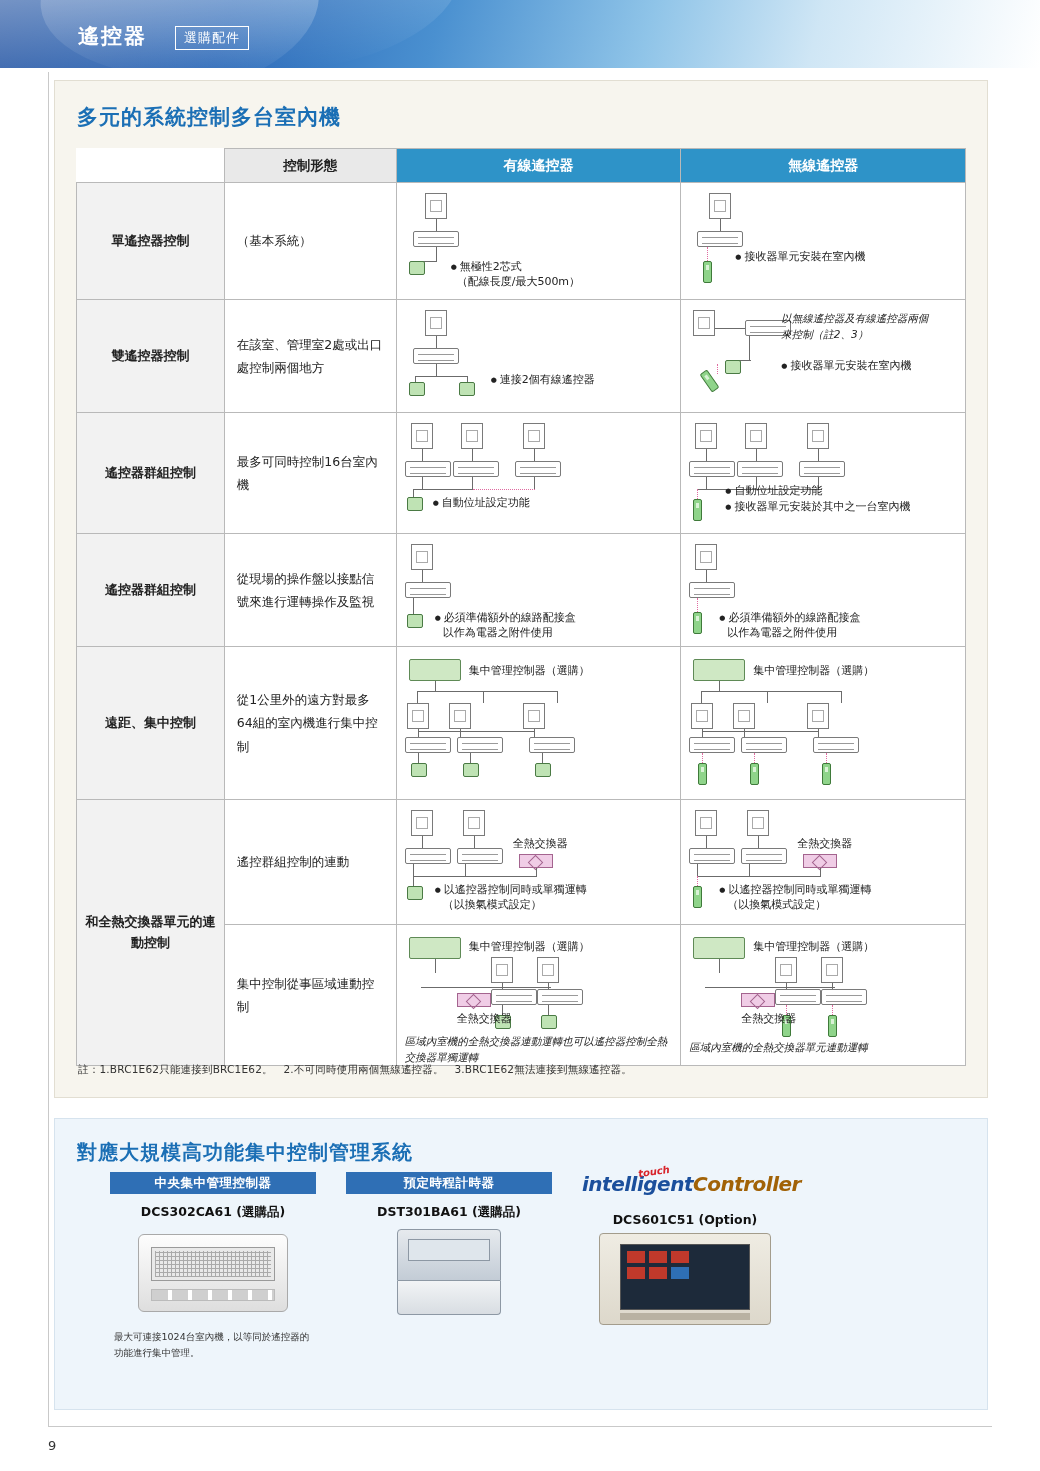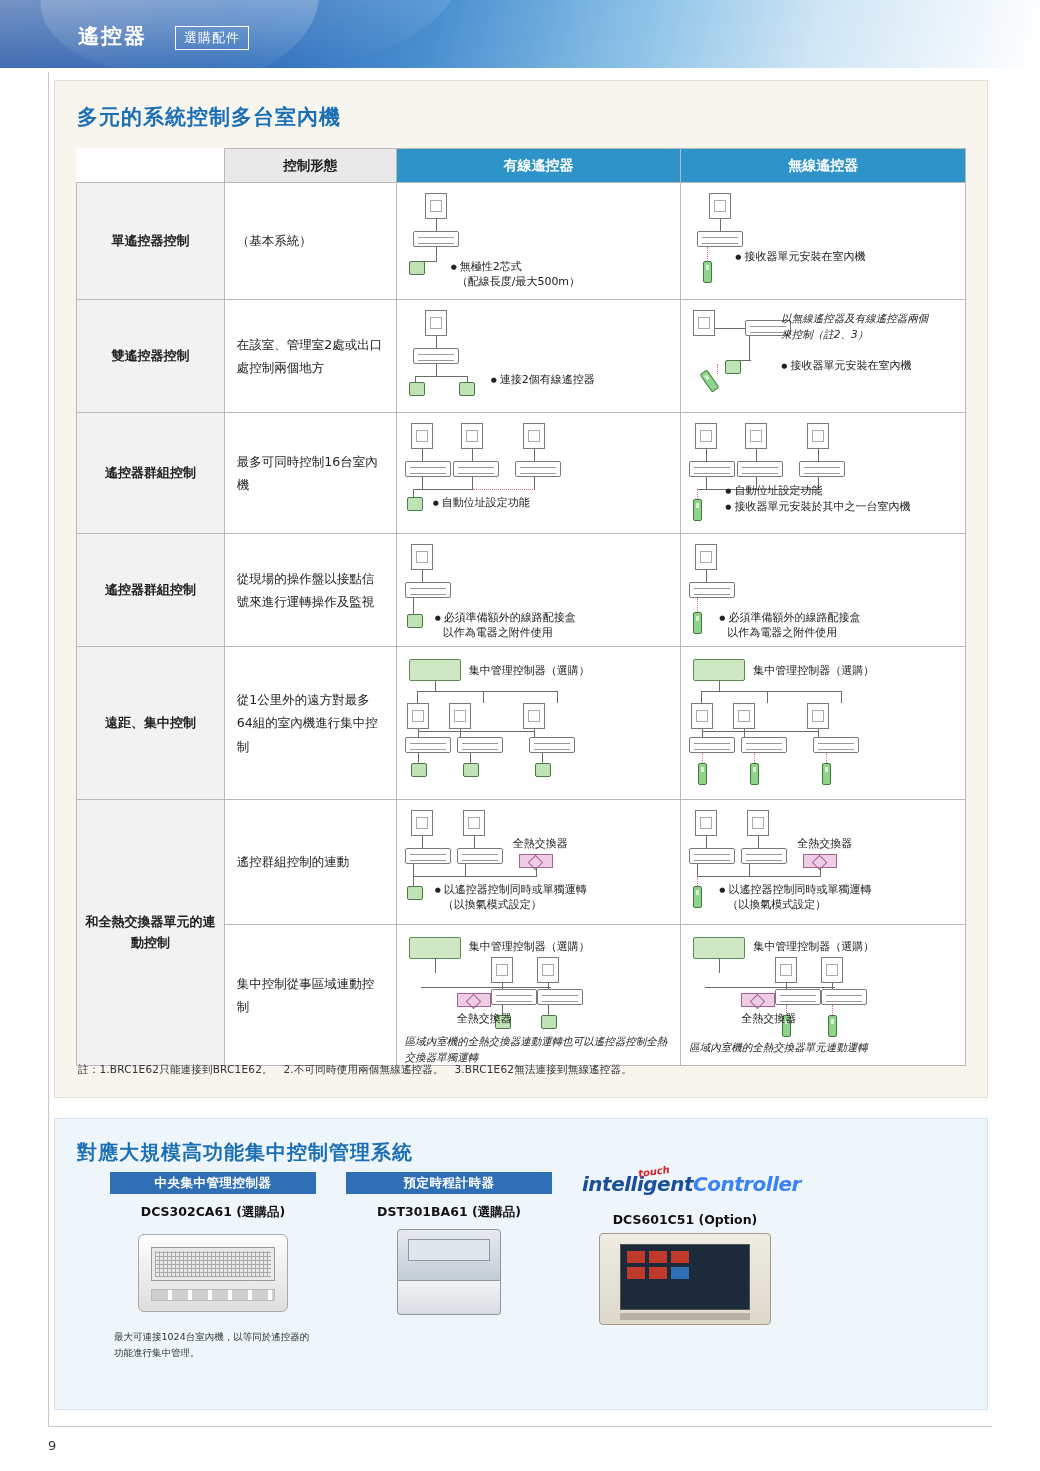--- a/index.html
+++ b/index.html
@@ -86,21 +86,21 @@
   .dev-tall .top .scr{position:absolute;left:10px;top:9px;right:10px;height:22px;background:#dfe6ec;border:1px solid #8d98a4;}
   .dev-tall .bot{height:34px;background:linear-gradient(180deg,#f2f4f6,#d8dde2);border:1px solid #8d98a4;border-top:none;border-radius:0 0 4px 4px;}
 
   .dev-touch{width:172px;height:92px;background:linear-gradient(180deg,#efece3,#ddd8cb);border:1px solid #a39c8c;border-radius:4px;position:relative;}
   .dev-touch .scr{position:absolute;left:20px;top:10px;right:20px;bottom:14px;background:#1d2a3a;border:1px solid #555;}
   .dev-touch .scr .tile{position:absolute;background:#c0392b;}
   .dev-touch .bar{position:absolute;left:20px;right:20px;bottom:4px;height:7px;background:#b9b2a2;}
 
   .ic-logo{position:relative;height:30px;margin-bottom:2px;text-align:center;}
   .ic-logo .t1{font-size:20px;font-weight:bold;font-style:italic;color:#1b4f9c;letter-spacing:-.5px;}
-  .ic-logo .t2{font-size:20px;font-weight:bold;font-style:italic;color:#3b82f6;letter-spacing:-.5px;}
+  .ic-logo .t2{font-size:20px;font-weight:bold;font-style:italic;color:#a16207;letter-spacing:-.5px;}
   .ic-logo .touch{position:absolute;left:56px;top:-6px;font-size:10px;font-style:italic;font-weight:bold;color:#d8232a;transform:rotate(-8deg);}
 </style>
 </head>
 <body>
 
 <div class="banner">
   <div class="banner-bg"></div>
   <div class="banner-swoosh"></div>
   <div class="banner-swoosh2"></div>
   <div class="banner-title">遙控器</div>

